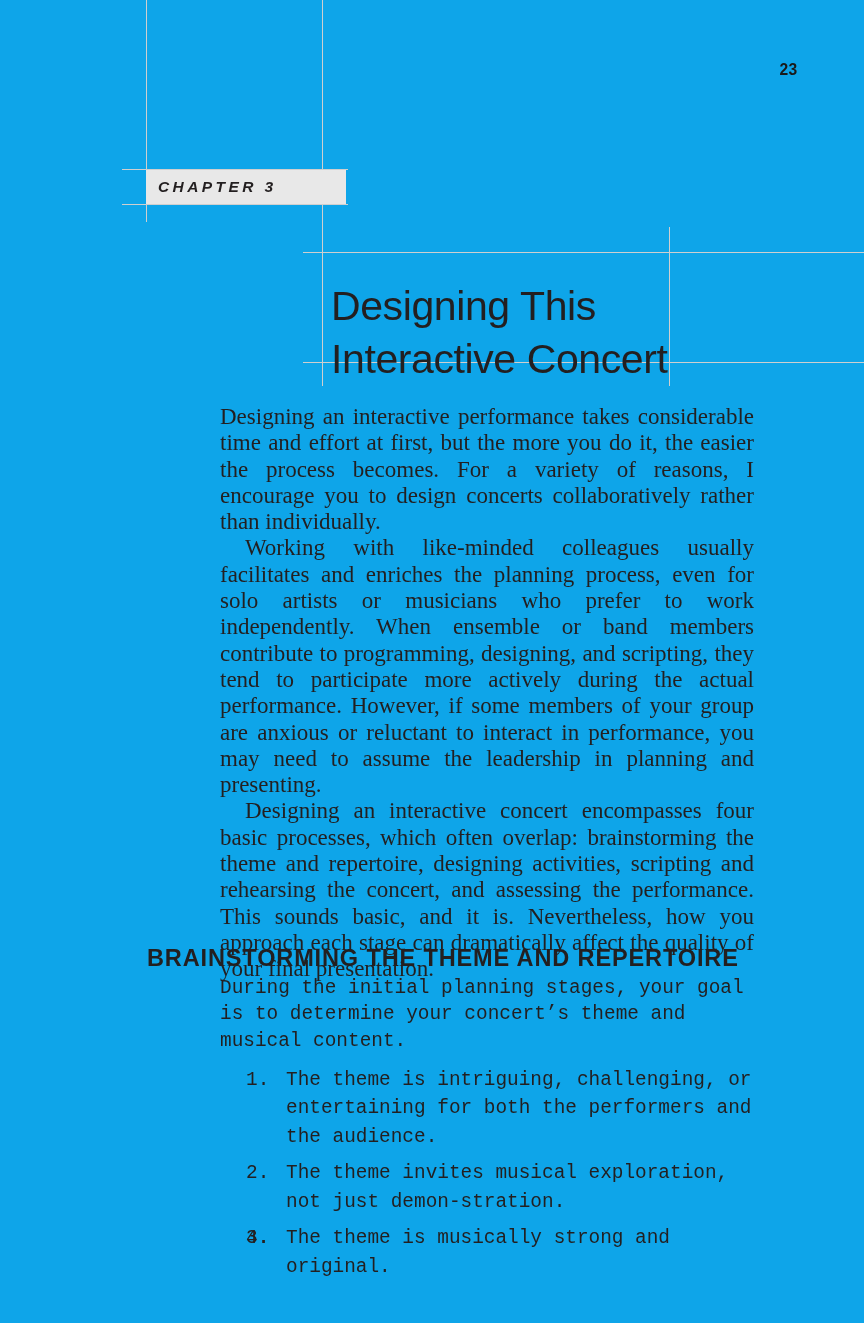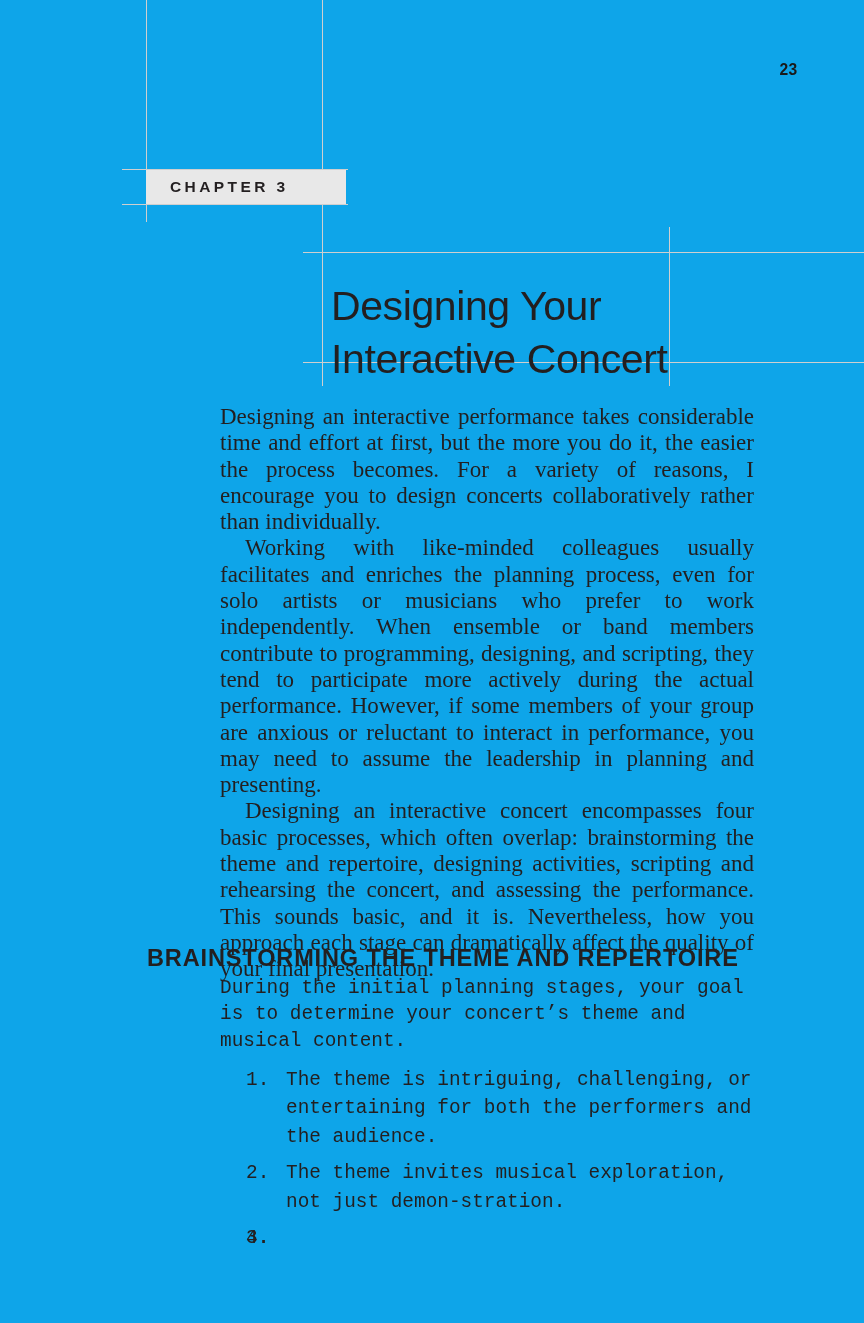--- a/index.html
+++ b/index.html
@@ -53,21 +53,22 @@
     background: #e8e8e8;
     display: flex;
     align-items: center;
   }
   .chapter-tag-label {
     font-family: "Liberation Sans Narrow", "Liberation Sans", "DejaVu Sans", sans-serif;
     font-weight: bold;
     font-size: 15.5px;
     letter-spacing: 3.4px;
     color: #231f20;
-    padding-left: 24px;
+    padding-left: 12px;
+    font-style: italic;
   }
 
   
   .chapter-title {
     position: absolute;
     left: 331px;
     top: 253px;
     width: 420px;
     font-family: "Liberation Sans", "DejaVu Sans", sans-serif;
     font-weight: 300;
@@ -176,21 +177,21 @@
   <div class="rule-h" style="left:303px; top:252px; width:561px;"></div>
   <div class="rule-h" style="left:303px; top:362px; width:561px;"></div>
 
   <div class="folio">23</div>
 
   <div class="chapter-tag">
     <span class="chapter-tag-label">CHAPTER 3</span>
   </div>
 
   <h1 class="chapter-title">
-    <span class="tl">Designing Your</span>
+    <span class="tl">Designing This</span>
     <span class="tl">Interactive Concert</span>
   </h1>
 
   <div class="col">
     <p class="body">Designing an interactive performance takes considerable time and effort at first, but the more you do it, the easier the process becomes. For a variety of reasons, I encourage you to design concerts collaboratively rather than individually.</p>
     <p class="body indent">Working with like-minded colleagues usually facilitates and enriches the planning process, even for solo artists or musicians who prefer to work independently. When ensemble or band members contribute to programming, designing, and scripting, they tend to participate more actively during the actual performance. However, if some members of your group are anxious or reluctant to interact in performance, you may need to assume the leadership in planning and presenting.</p>
     <p class="body indent">Designing an interactive concert encompasses four basic processes, which often overlap: brainstorming the theme and repertoire, designing activities, scripting and rehearsing the concert, and assessing the performance. This sounds basic, and it is. Nevertheless, how you approach each stage can dramatically affect the quality of your final presentation.</p>
   </div>
 
   <h2 class="section-head">BRAINSTORMING THE THEME AND REPERTOIRE</h2>
@@ -205,17 +206,18 @@
       </li>
       <li>
         <span class="num">2.</span>
         <span>The theme invites musical exploration, not just demon-stration.</span>
       </li>
       <li>
         <span class="num">3.</span>
       </li>
       <li>
         <span class="num">4.</span>
+        <span>The theme is musically strong and original.</span>
       </li>
     </ol>
   </div>
 
 </div>
 
 </body></html>

